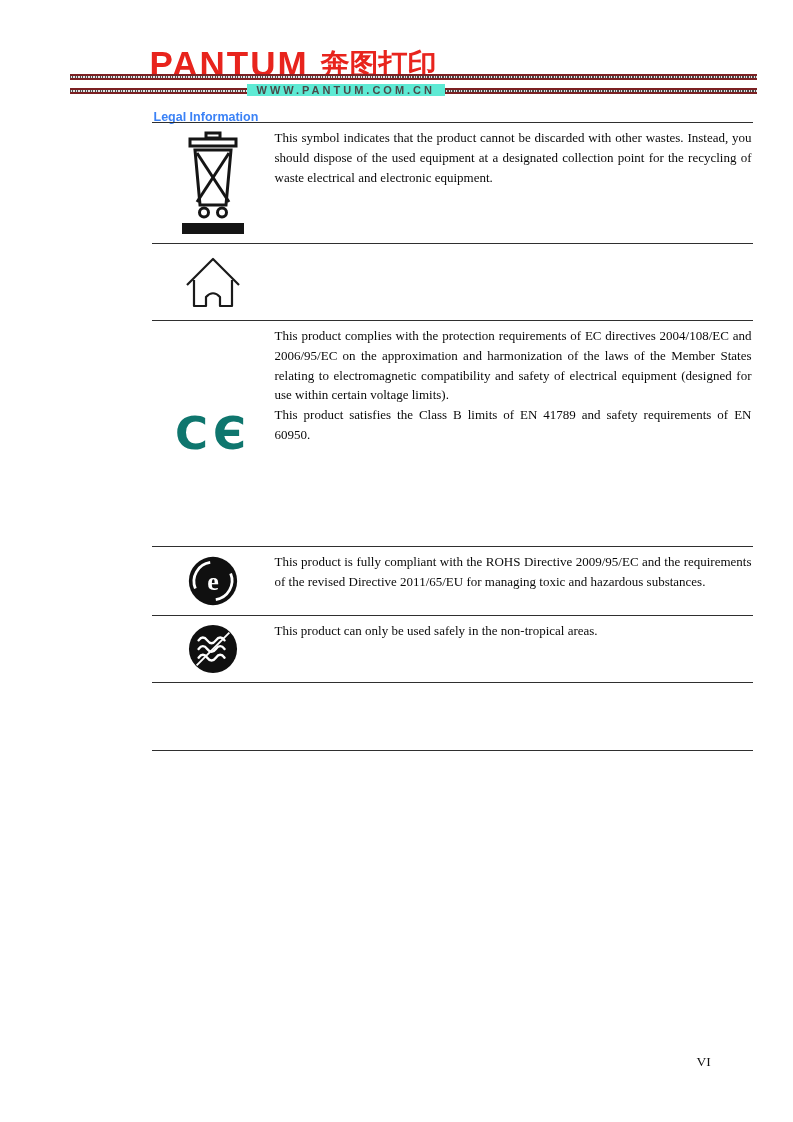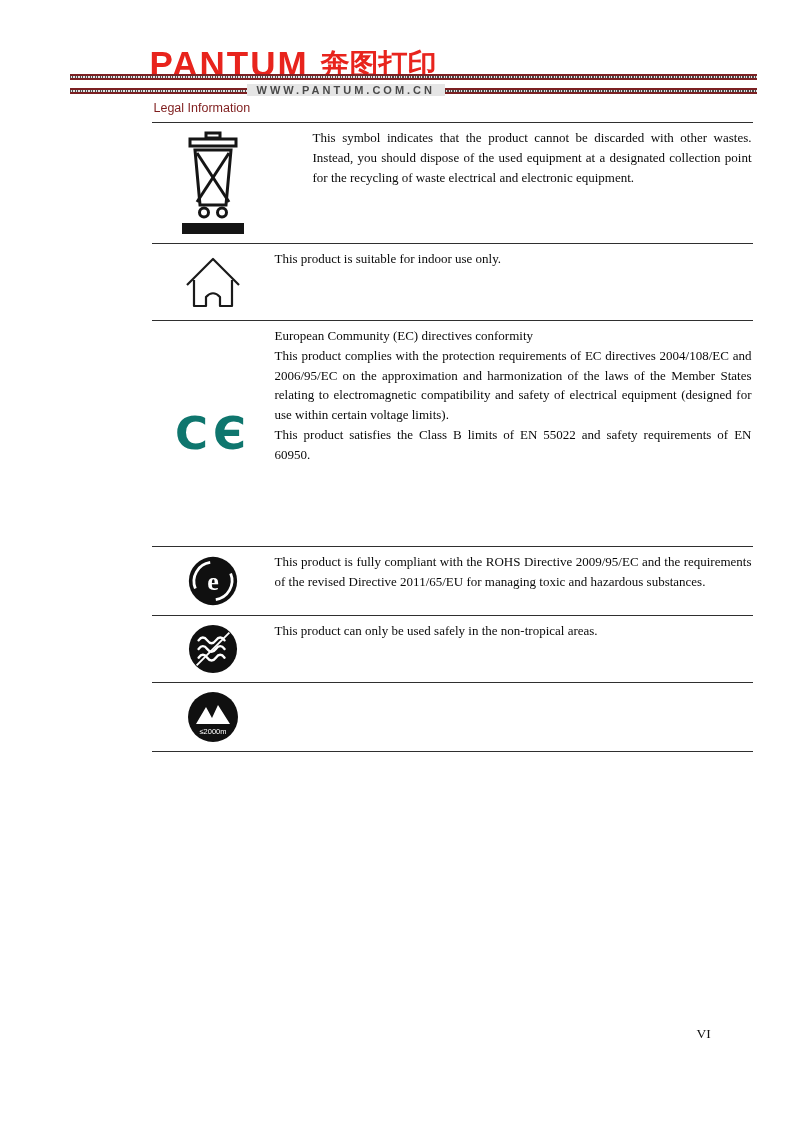--- a/index.html
+++ b/index.html
@@ -29,57 +29,57 @@
   .stripe {
     position:absolute; left:33px; width:727px; height:6px;
     background:repeating-linear-gradient(90deg,#4a4a4a 0 1px,#e3e3e3 1px 2.5px);
     border-top:2px solid #7c2022;
     border-bottom:2px solid #7c2022;
   }
   .stripe-top { top:70px; }
   .stripe-bottom { top:84px; }
   .website {
     position:absolute; left:210px; top:80px; z-index:2;
-    background:#e5e5e5; padding:0 10px;
+    background:#5eead4; padding:0 10px;
     font-family:"Liberation Sans", sans-serif;
     font-size:11px; font-weight:bold; letter-spacing:3px; color:#4a4a4a;
   }
 
   .section-title {
-    position:absolute; left:117px; top:97px;
+    position:absolute; left:117px; top:106px;
     font-family:"Liberation Sans", sans-serif;
-    font-size:12.5px; font-weight:normal; color:#7f1d1d;
+    font-size:12.5px; font-weight:bold; color:#3b82f6;
   }
 
   
   .legal-table { position:absolute; left:115px; top:118px; width:601px; }
   .row { display:flex; border-top:1px solid #2f2f2f; }
   .row:last-child { border-bottom:1px solid #2f2f2f; }
   .icon-cell {
     flex:0 0 123px; display:flex; align-items:center; justify-content:center;
     padding:8px 0;
   }
   .text-cell { flex:1; padding:5px 1px 9px 0; }
   .text-cell p {
     font-size:13px; line-height:1.52; text-align:justify; color:#0a0a0a;
   }
-  .row-weee { min-height:120px;gap:38px; }
+  .row-weee { min-height:120px; }
   .row-indoor { min-height:73px; }
   .row-ce { min-height:226px; }
   .row-rohs { min-height:64px; }
   .row-tropical { min-height:62px;justify-content:center; }
   .row-altitude { min-height:69px; }
 
   .ce-mark {
     font-family:"DejaVu Sans", sans-serif;
     font-size:45px; font-weight:bold; letter-spacing:5px; color:#0f766e;
   }
 
   .page-number {
-    position:absolute; left:660px; top:1022px;
+    position:absolute; left:660px; top:1050px;
     font-size:13.5px; font-family:"Liberation Serif", serif; color:#111;
   }
 </style>
 </head>
 <body>
 
 <div class="page">
 
   <div class="logo">
     <span class="logo-en">PANTUM</span>
@@ -115,33 +115,29 @@
 
     <div class="row row-indoor">
       <div class="icon-cell">
         <svg width="62" height="60" viewBox="0 0 62 60" aria-hidden="true">
           <g stroke="#1a1a1a" stroke-width="2.2" fill="none" stroke-linejoin="round">
             <path d="M5 33 L31 7 L57 33"></path>
             <path d="M12 28 V54 H24 V45 Q31 37.5 38 45 V54 H50 V28"></path>
           </g>
         </svg>
       </div>
-      <div class="text-cell">
-        <p>This product is suitable for indoor use only.</p>
-      </div>
     </div>
 
     <div class="row row-ce">
       <div class="icon-cell">
         <span class="ce-mark">CЄ</span>
       </div>
       <div class="text-cell">
-        <p>European Community (EC) directives conformity</p>
         <p>This product complies with the protection requirements of EC directives 2004/108/EC and 2006/95/EC on the approximation and harmonization of the laws of the Member States relating to electromagnetic compatibility and safety of electrical equipment (designed for use within certain voltage limits).</p>
-        <p>This product satisfies the Class B limits of EN 55022 and safety requirements of EN 60950.</p>
+        <p>This product satisfies the Class B limits of EN 41789 and safety requirements of EN 60950.</p>
       </div>
     </div>
 
     <div class="row row-rohs">
       <div class="icon-cell">
         <svg width="52" height="52" viewBox="0 0 56 56" aria-hidden="true">
           <circle cx="28" cy="28" r="26" fill="#101010"></circle>
           <path d="M9 36 A20.5 20.5 0 0 1 25 8" stroke="#ffffff" stroke-width="3" fill="none"></path>
           <path d="M47 20 A20.5 20.5 0 0 1 31 48" stroke="#ffffff" stroke-width="3" fill="none"></path>
           <text x="28" y="38" text-anchor="middle" font-size="28" font-weight="bold" fill="#ffffff" font-family="Liberation Serif, serif">e</text>
@@ -163,26 +159,19 @@
           </g>
           <line x1="9" y1="43" x2="43" y2="9" stroke="#ffffff" stroke-width="2"></line>
         </svg>
       </div>
       <div class="text-cell">
         <p>This product can only be used safely in the non-tropical areas.</p>
       </div>
     </div>
 
     <div class="row row-altitude">
-      <div class="icon-cell">
-        <svg width="52" height="52" viewBox="0 0 52 52" aria-hidden="true">
-          <circle cx="26" cy="26" r="25" fill="#101010"></circle>
-          <polygon points="9,33 19,16 25,27 31,14 43,33" fill="#ffffff"></polygon>
-          <text x="26" y="43" text-anchor="middle" font-size="7.5" fill="#ffffff" font-family="Liberation Sans, sans-serif">≤2000m</text>
-        </svg>
-      </div>
     </div>
 
   </div>
 
   <div class="page-number">VI</div>
 
 </div>
 
 </body></html>

